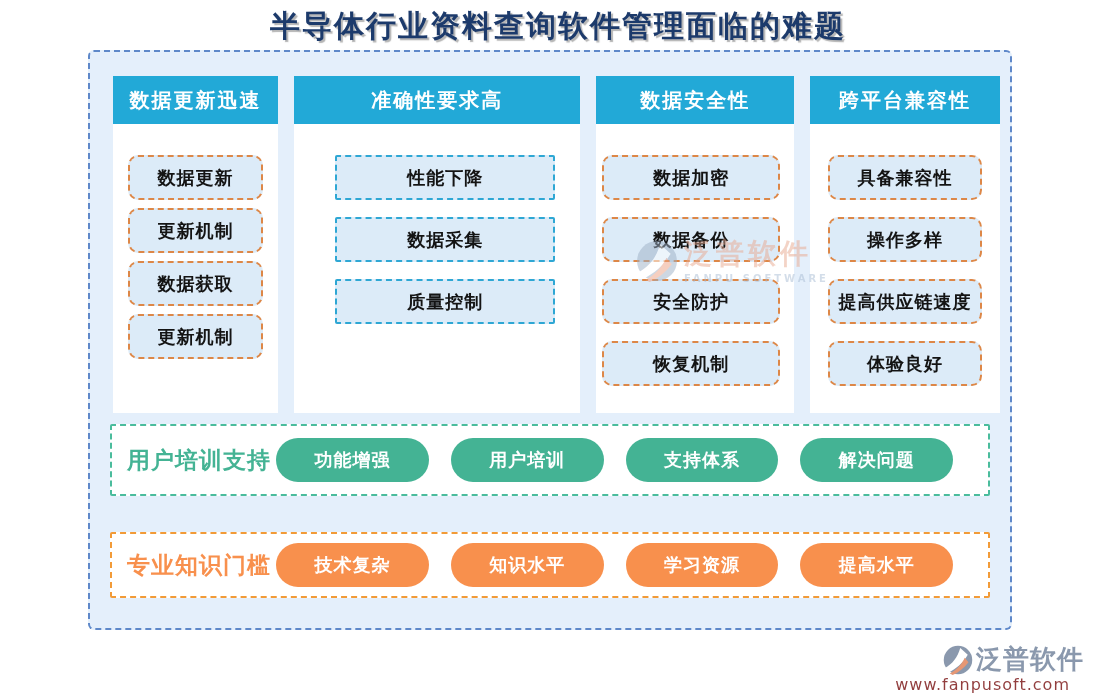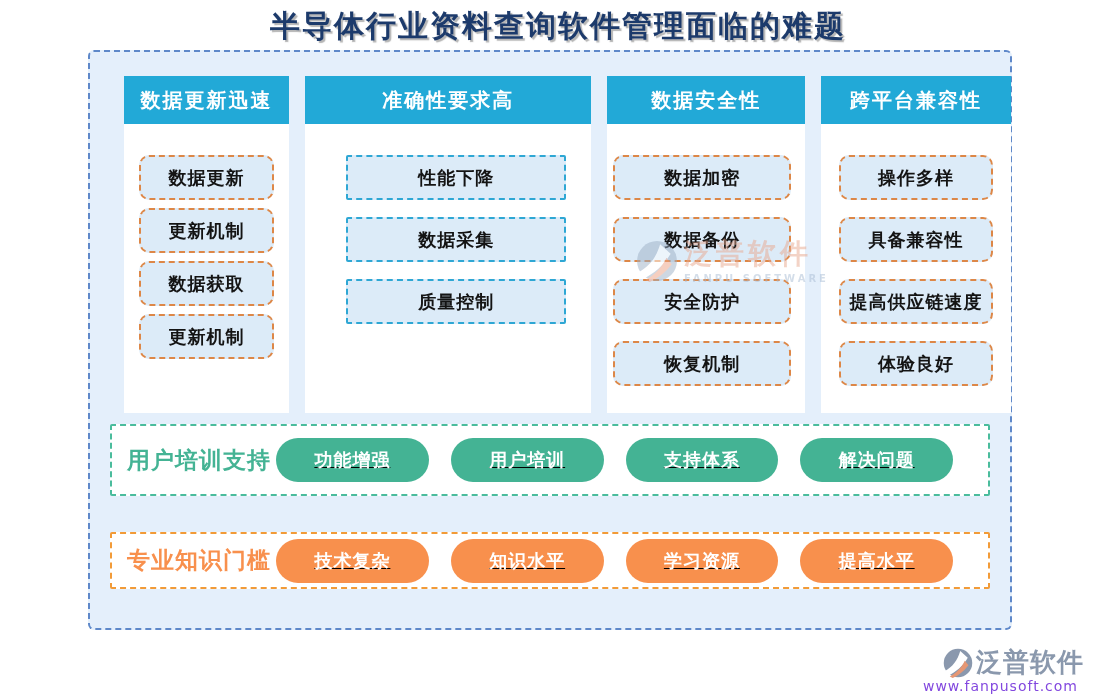--- a/index.html
+++ b/index.html
@@ -15,21 +15,21 @@
     text-shadow:2px 2px 1px rgba(90,90,90,.45);
   }
   .main-panel{
     position:absolute;left:88px;top:50px;width:924px;height:580px;
     box-sizing:border-box;
     background:var(--panel_bg,#e4effb);
     border:2px dashed var(--panel_border,#5e88c9);
     border-radius:6px;
   }
   .columns{
-    position:absolute;left:34px;top:24px;width:887px;height:337px;
+    position:absolute;left:23px;top:24px;width:887px;height:337px;
     display:grid;grid-template-columns:165fr 287fr 198fr 190fr;column-gap:16px;text-align:center;
   }
   .column{background:#ffffff;display:flex;flex-direction:column;min-width:0;}
   .col-header{
     height:48px;flex:none;background:var(--header_bg,#22a9d7);
     color:#ffffff;font-size:20px;font-weight:bold;letter-spacing:2px;
     display:flex;align-items:center;justify-content:center;
   }
   .col-items{
     flex:1;display:flex;flex-direction:column;justify-content:flex-start;
@@ -51,28 +51,28 @@
   }
   .style-cyan .item{
     border:2px dashed var(--item_border_cyan,#2ea7d4);border-radius:2px;
   }
   .band{
     position:absolute;left:20px;width:880px;box-sizing:border-box;
     background:#ffffff;border-radius:2px;
     display:flex;align-items:center;padding-left:12px;
   }
   .band-green{top:372px;height:72px;border:2px dashed var(--band_border_green,#4abc9c);}
-  .band-orange{top:480px;height:57px;border:2px dashed var(--band_border_orange,#f29b38);}
+  .band-orange{top:480px;height:66px;border:2px dashed var(--band_border_orange,#f29b38);}
   .band-label{
     width:150px;flex:none;text-align:center;
     font-size:23px;font-weight:bold;letter-spacing:1px;white-space:nowrap;
   }
   .band-green .band-label{color:var(--green,#44b394);}
   .band-orange .band-label{color:var(--orange,#f8904d);}
-  .pills{flex:1;display:flex;gap:22px;margin-left:2px;margin-right:35px;text-decoration:underline;}
+  .pills{flex:1;display:flex;gap:22px;margin-left:2px;margin-right:35px;}
   .pill{
     flex:1;height:44px;border-radius:22px;color:#ffffff;
     font-size:18px;font-weight:bold;letter-spacing:1px;
     display:flex;align-items:center;justify-content:center;white-space:nowrap;
   }
   .band-green .pill{background:var(--green,#44b394);}
   .band-orange .pill{background:var(--orange,#f8904d);}
   
   .watermark{
     position:absolute;left:636px;top:240px;display:flex;align-items:flex-start;
@@ -81,21 +81,21 @@
   .watermark .wm-text-col{display:flex;flex-direction:column;line-height:1;}
   .wm-brand{font-size:28px;font-weight:bold;color:#e8a88f;letter-spacing:4px;}
   .wm-sub{font-size:10px;font-weight:bold;color:#a9bdd4;letter-spacing:3px;margin-top:6px;}
   
   .footer-logo{
     position:absolute;right:16px;bottom:6px;display:flex;flex-direction:column;
     align-items:flex-end;opacity:.85;
   }
   .footer-top{display:flex;align-items:center;gap:3px;}
   .fl-brand{font-size:26px;font-weight:bold;color:#76879f;letter-spacing:1px;}
-  .fl-url{font-size:14px;color:#6d28d9;letter-spacing:1px;margin-top:-2px;margin-right:6px;}
+  .fl-url{font-size:16px;color:#7f1d1d;letter-spacing:1px;margin-top:-2px;margin-right:14px;}
   .logo-svg{display:block;}
 </style>
 </head>
 <body>
 
 <div class="page-title">半导体行业资料查询软件管理面临的难题</div>
 
 <div class="main-panel">
   <div class="columns" id="columns">
   <div class="column style-orange">
@@ -132,23 +132,23 @@
 
   <div class="item">安全防护</div>
 
   <div class="item">恢复机制</div>
 </div>
   </div>
 
   <div class="column style-orange">
     <div class="col-header">跨平台兼容性</div>
     <div class="col-items">
+  <div class="item">具备兼容性</div>
+
   <div class="item">操作多样</div>
-
-  <div class="item">具备兼容性</div>
 
   <div class="item">提高供应链速度</div>
 
   <div class="item">体验良好</div>
 </div>
   </div>
 </div>
   <div id="bands">
   <div class="band band-green">
     <div class="band-label">用户培训支持</div>

